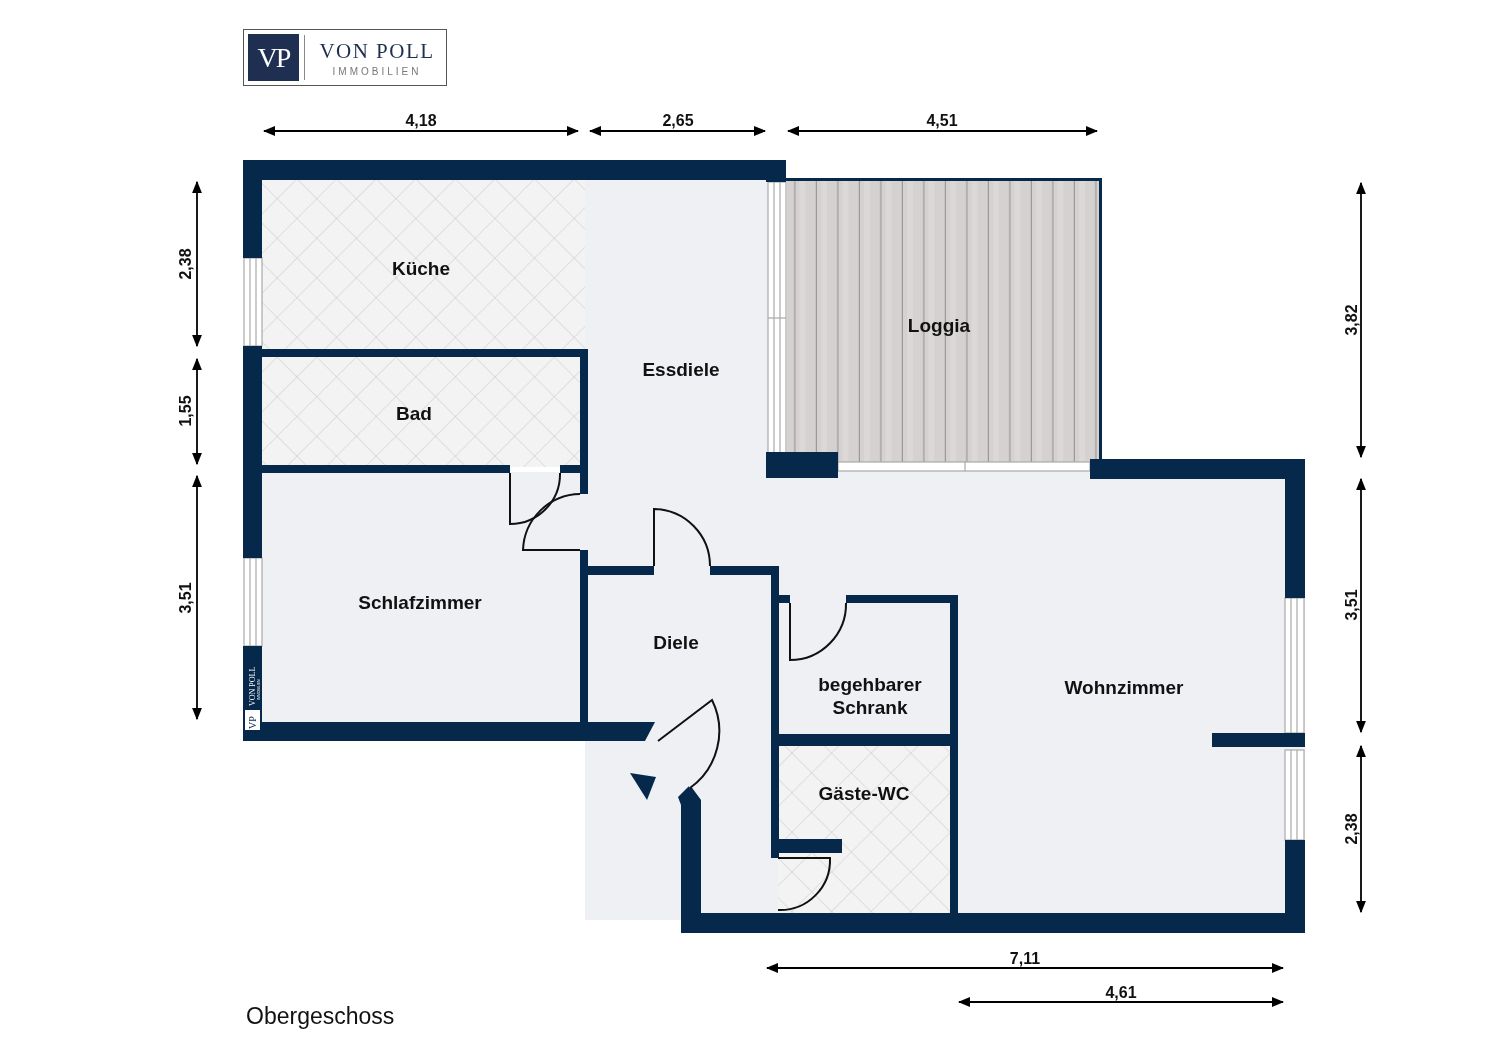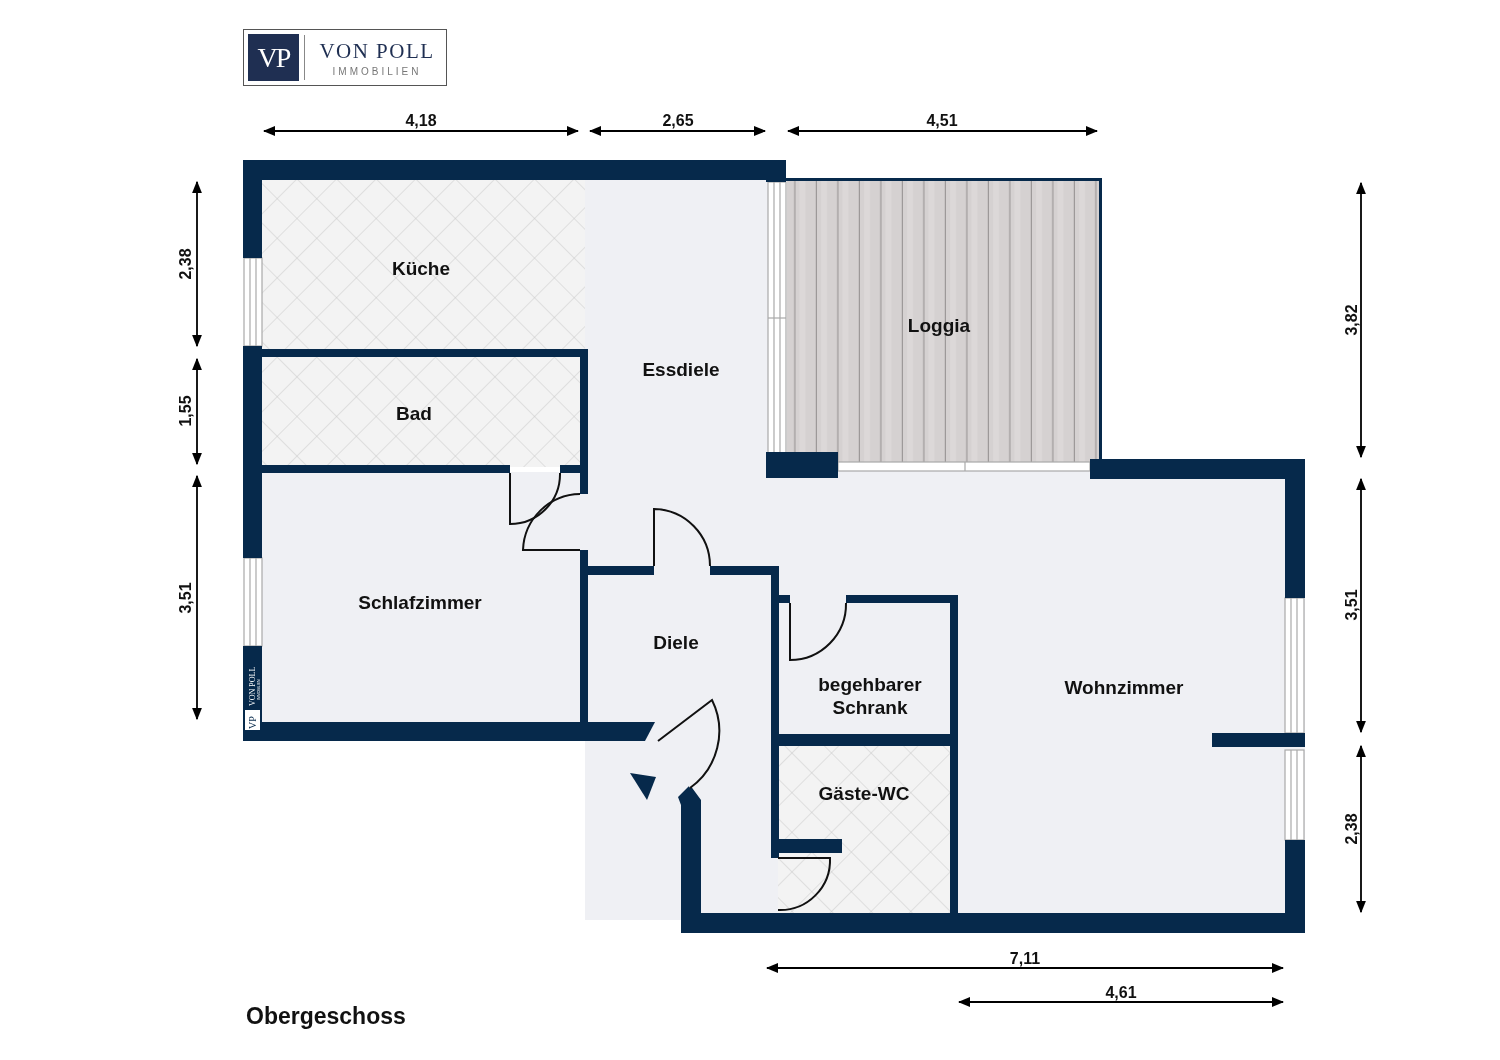--- a/index.html
+++ b/index.html
@@ -5,21 +5,21 @@
   html, body { margin: 0; padding: 0; background: #ffffff; }
   body { width: 1500px; height: 1060px; position: relative; overflow: hidden; font-family: "Liberation Sans", sans-serif; }
   #plan { position: absolute; left: 0; top: 0; width: 1500px; height: 1060px; }
   .logo { position: absolute; left: 243px; top: 29px; width: 204px; height: 57px; border: 1.5px solid #555; background: #fff; box-sizing: border-box; }
   .logo-mark { position: absolute; left: 4px; top: 4px; width: 51px; height: 47px; background: #1f2f52; color: #fff; font-family: "Liberation Serif", serif; font-size: 28px; line-height: 47px; text-align: center; letter-spacing: -2px; }
   .logo-divider { position: absolute; left: 60px; top: 5px; width: 1px; height: 45px; background: #888; }
   .logo-name { position: absolute; left: 66px; top: 9px; width: 134px; text-align: center; font-family: "Liberation Serif", serif; font-size: 21px; color: #1f2f52; letter-spacing: 1.5px; }
   .logo-sub { position: absolute; left: 66px; top: 36px; width: 134px; text-align: center; font-size: 10px; color: #777; letter-spacing: 3px; }
   .room-label { font-family: "Liberation Sans", sans-serif; font-weight: bold; font-size: 19px; fill: #111; }
   .dim-label { font-family: "Liberation Sans", sans-serif; font-weight: bold; font-size: 16px; fill: #111; }
-  .floor-title { position: absolute; left: 246px; top: 1003px; font-weight: bold; font-size: 23px; color: #111; }
+  .floor-title { position: absolute; left: 246px; top: 1003px; font-weight: normal; font-size: 23px; color: #111; }
 </style>
 </head>
 <body>
 
 <div class="logo">
   <div class="logo-mark">VP</div>
   <div class="logo-divider"></div>
   <div class="logo-name">VON POLL</div>
   <div class="logo-sub">IMMOBILIEN</div>
 </div>

